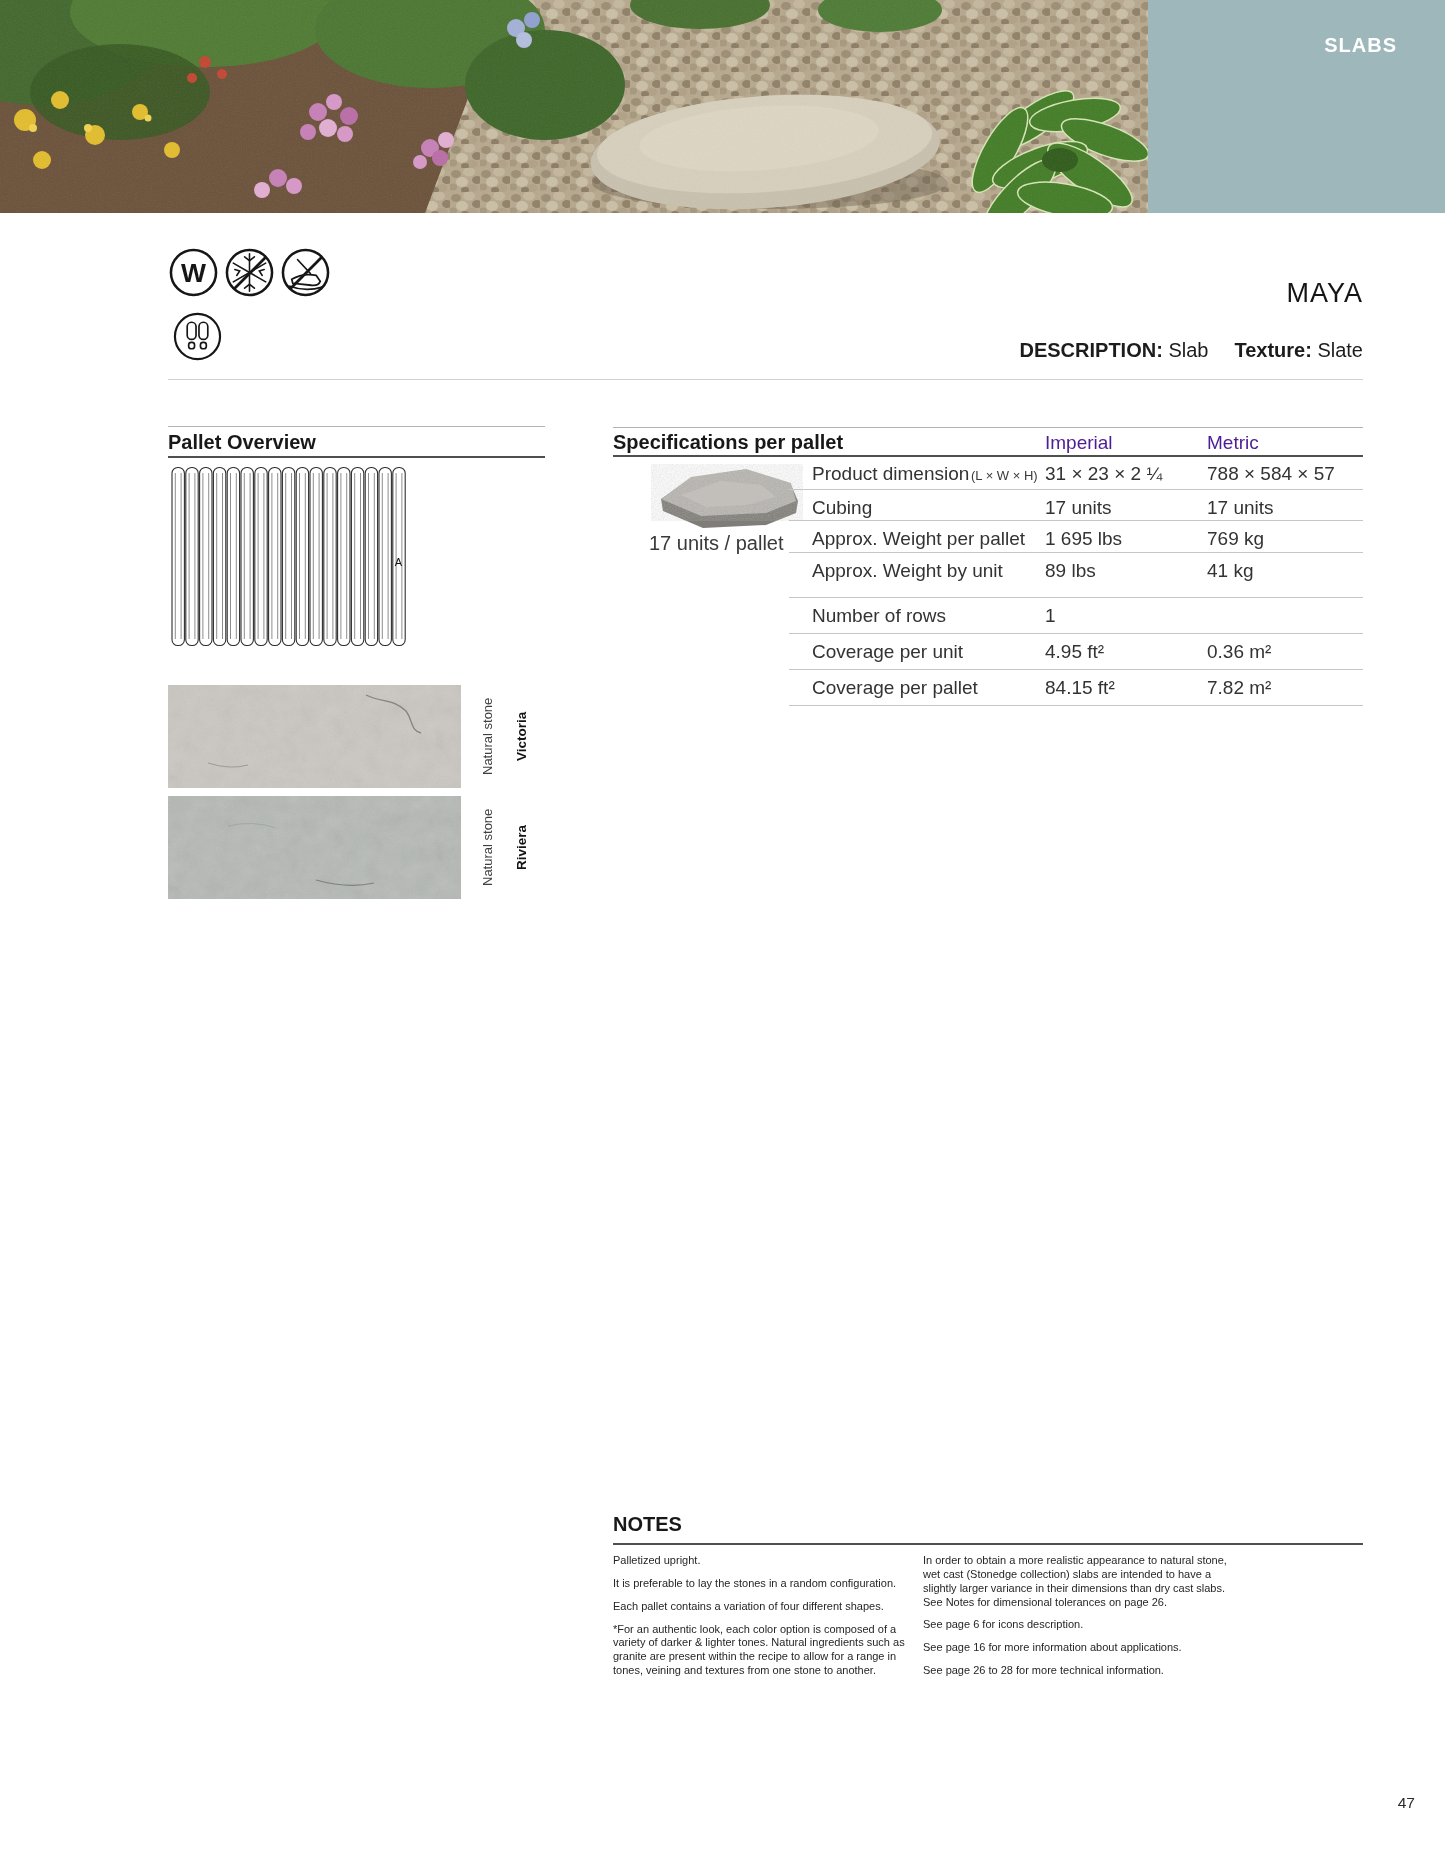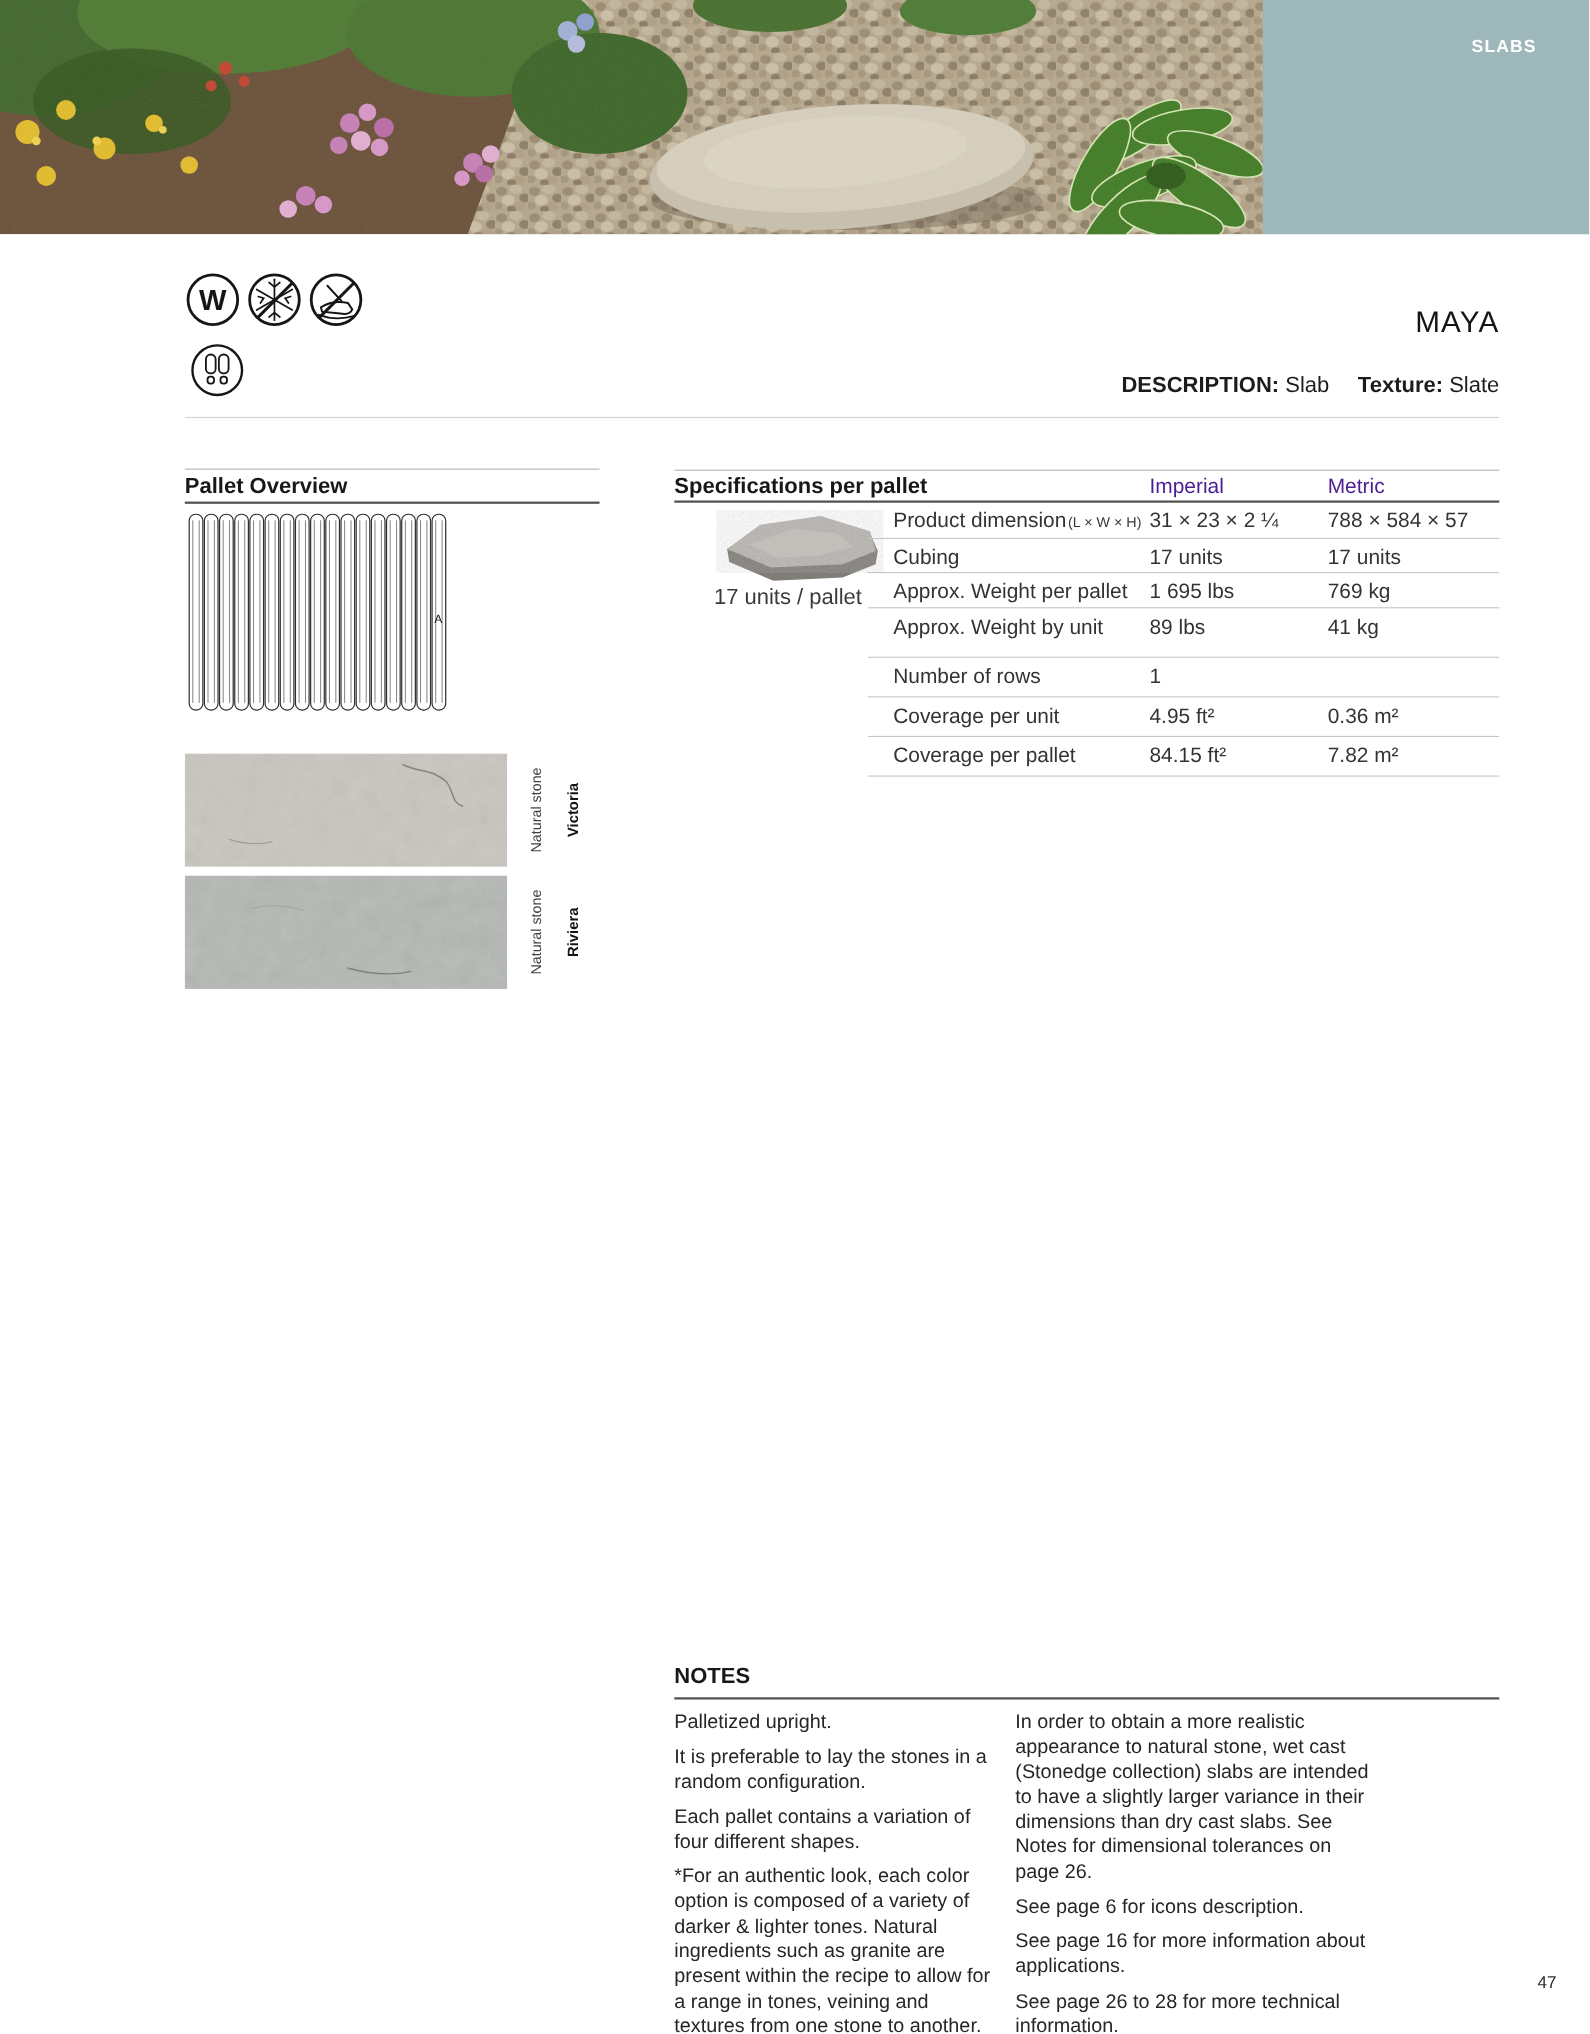--- a/index.html
+++ b/index.html
@@ -2,21 +2,21 @@
 <html><head>
 <meta charset="utf-8">
 <style>
   html,body{margin:0;padding:0;background:#ffffff;}
   body{font-family:"Liberation Sans", sans-serif; color:#1f1f1f;}
   .page{position:relative;width:1445px;height:1849px;background:#fff;overflow:hidden;}
 
   
   .banner-photo{position:absolute;left:0;top:0;width:1148px;height:213px;overflow:hidden;}
   .banner-teal{position:absolute;left:1148px;top:0;width:297px;height:213px;background:#9db7bb;}
-  .slabs-tag{position:absolute;top:34px;right:48px;color:#ffffff;font-weight:bold;font-size:16px;letter-spacing:1px;}
+  .slabs-tag{position:absolute;top:34px;right:48px;color:#ffffff;font-weight:bold;font-size:20px;letter-spacing:1px;}
 
   
   .cat-icon{position:absolute;width:51px;height:51px;}
 
   
   .product-title{position:absolute;top:278px;right:82px;font-size:27px;font-weight:normal;letter-spacing:1px;color:#151515;}
   .desc-line{position:absolute;top:339px;right:82px;font-size:20px;display:flex;gap:26px;color:#1c1c1c;white-space:nowrap;}
   .desc-pair b{font-weight:bold;}
   .rule-full{position:absolute;left:168px;top:379px;width:1195px;height:1px;background:#d2d2d2;}
 
@@ -54,21 +54,21 @@
   .spec-photo{position:absolute;left:38px;top:41px;}
   .spec-caption{position:absolute;left:36px;top:112px;width:150px;font-size:20px;color:#3a3a3a;}
 
   
   .notes{position:absolute;left:613px;top:1513px;width:750px;}
   .notes-title{position:absolute;left:0;top:0;}
   .notes-rule{position:absolute;left:0;top:30px;width:750px;}
   .notes-col{position:absolute;top:41px;}
   .notes-col.left{left:0;width:300px;}
   .notes-col.right{left:310px;width:322px;}
-  .notes-col p{margin:0 0 9px 0;font-size:18px;line-height:1.26;color:#262626;}
+  .notes-col p{margin:0 0 9px 0;font-size:11px;line-height:1.26;color:#262626;}
 
   .page-num{position:absolute;top:1794px;right:30px;font-size:15.5px;color:#2c2c2c;}
 </style>
 </head>
 <body>
 
 <svg width="0" height="0" style="position:absolute" aria-hidden="true">
   <defs>
     <filter id="grain">
         <feTurbulence type="fractalNoise" baseFrequency="0.8" numOctaves="2"></feTurbulence>

